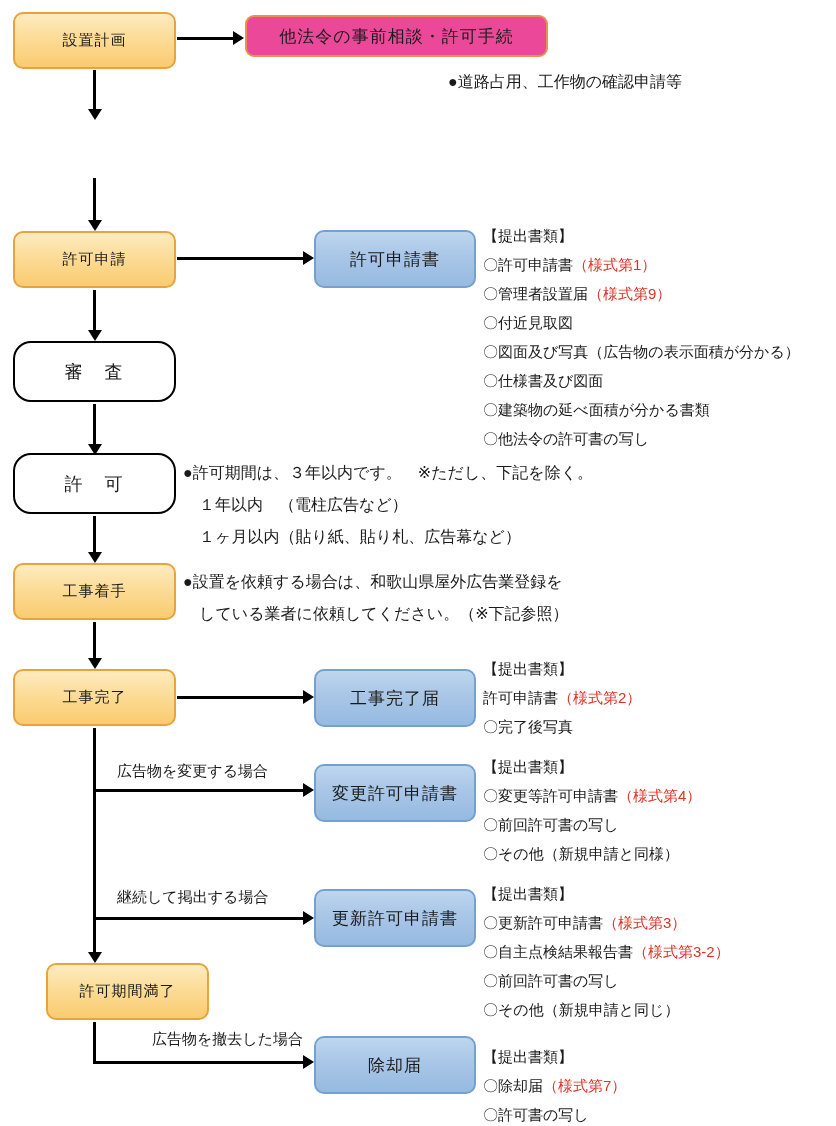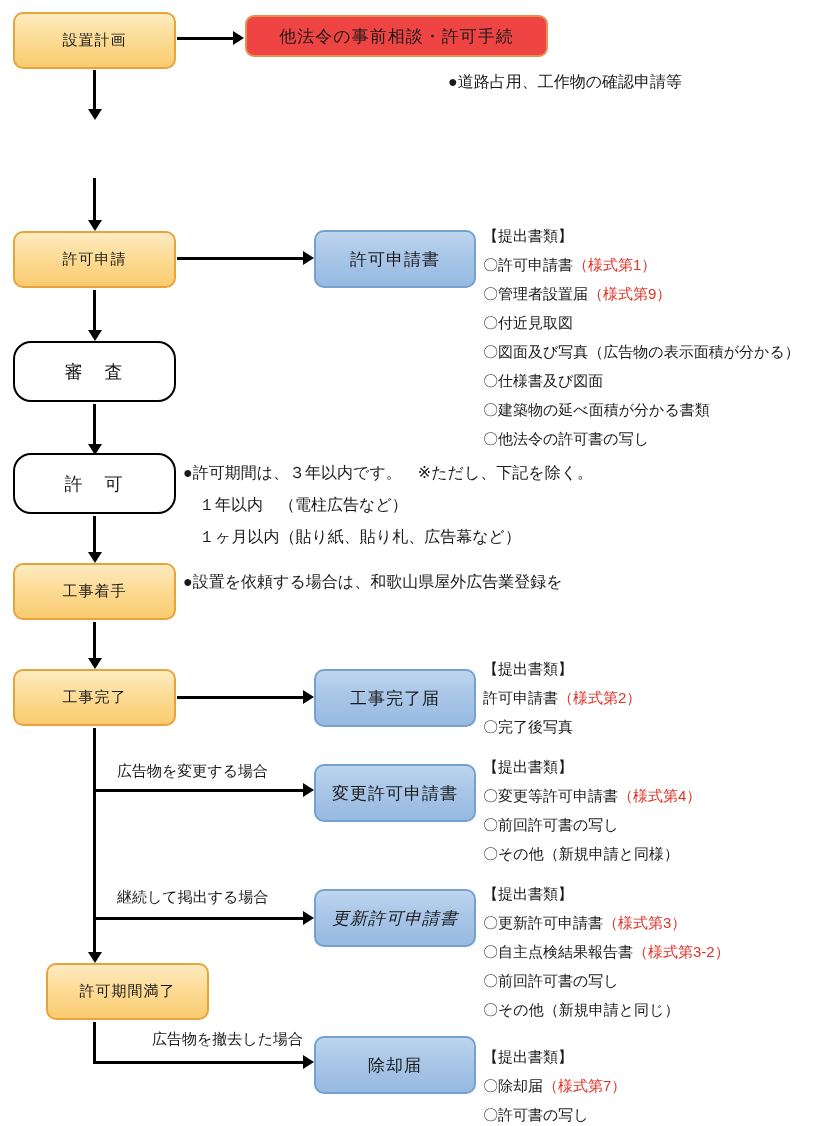--- a/index.html
+++ b/index.html
@@ -20,21 +20,21 @@
   .box.plain{
     width:163px;height:61px;left:13px;background:#ffffff;
     border:2px solid #000000;border-radius:18px;font-size:18px;letter-spacing:2px;
   }
   .box.blue{
     width:162px;height:58px;left:314px;
     background:linear-gradient(to bottom,#BED6EE 0%,#A9C6E7 45%,#96BAE1 100%);
     border:2px solid #76A1CE;border-radius:10px;font-size:17px;
   }
   .box.outline{
-    width:303px;height:42px;left:245px;background:#ef4444;
+    width:303px;height:42px;left:245px;background:#ec4899;
     border:2px solid #E8914E;border-radius:9px;font-size:17px;
   }
   .line{position:absolute;background:#000000;}
   .head-down{
     position:absolute;width:0;height:0;
     border-left:7px solid transparent;border-right:7px solid transparent;
     border-top:11px solid #000000;
   }
   .head-right{
     position:absolute;width:0;height:0;
@@ -57,21 +57,21 @@
   <div class="box plain" style="top:341px;">審　査</div>
   <div class="box plain" style="top:453px;">許　可</div>
   <div class="box orange" style="top:563px;">工事着手</div>
   <div class="box orange" style="top:669px;">工事完了</div>
   <div class="box orange" style="top:963px;margin-left:33px;">許可期間満了</div>
 
   <div class="box outline" style="top:15px;">他法令の事前相談・許可手続</div>
   <div class="box blue" style="top:230px;">許可申請書</div>
   <div class="box blue" style="top:669px;">工事完了届</div>
   <div class="box blue" style="top:764px;">変更許可申請書</div>
-  <div class="box blue" style="top:889px;font-style:italic;">更新許可申請書</div>
+  <div class="box blue" style="top:889px;">更新許可申請書</div>
   <div class="box blue" style="top:1036px;">除却届</div>
 
   <div class="line" style="left:93px;top:70px;width:3px;height:39px;"></div>
   <div class="head-down" style="left:88px;top:109px;"></div>
 
   <div class="line" style="left:93px;top:178px;width:3px;height:42px;"></div>
   <div class="head-down" style="left:88px;top:220px;"></div>
 
   <div class="line" style="left:93px;top:290px;width:3px;height:40px;"></div>
   <div class="head-down" style="left:88px;top:330px;"></div>
@@ -115,20 +115,21 @@
   <div class="note" style="left:448px;top:66px;">●道路占用、工作物の確認申請等</div>
 
   <div class="note" style="left:183px;top:457px;">
     <div>●許可期間は、３年以内です。　※ただし、下記を除く。</div>
     <div class="indent">１年以内　（電柱広告など）</div>
     <div class="indent">１ヶ月以内（貼り紙、貼り札、広告幕など）</div>
   </div>
 
   <div class="note" style="left:183px;top:566px;">
     <div>●設置を依頼する場合は、和歌山県屋外広告業登録を</div>
+    <div class="indent">している業者に依頼してください。（※下記参照）</div>
   </div>
 
   <div class="doc-list" style="left:483px;top:221px;">
     <div>【提出書類】</div>
     <div>
         <div><span>〇許可申請書</span><span class="red">（様式第1）</span></div>
         <div><span>〇管理者設置届</span><span class="red">（様式第9）</span></div>
         <div><span>〇付近見取図</span></div>
         <div><span>〇図面及び写真（広告物の表示面積が分かる）</span></div>
         <div><span>〇仕様書及び図面</span></div>

